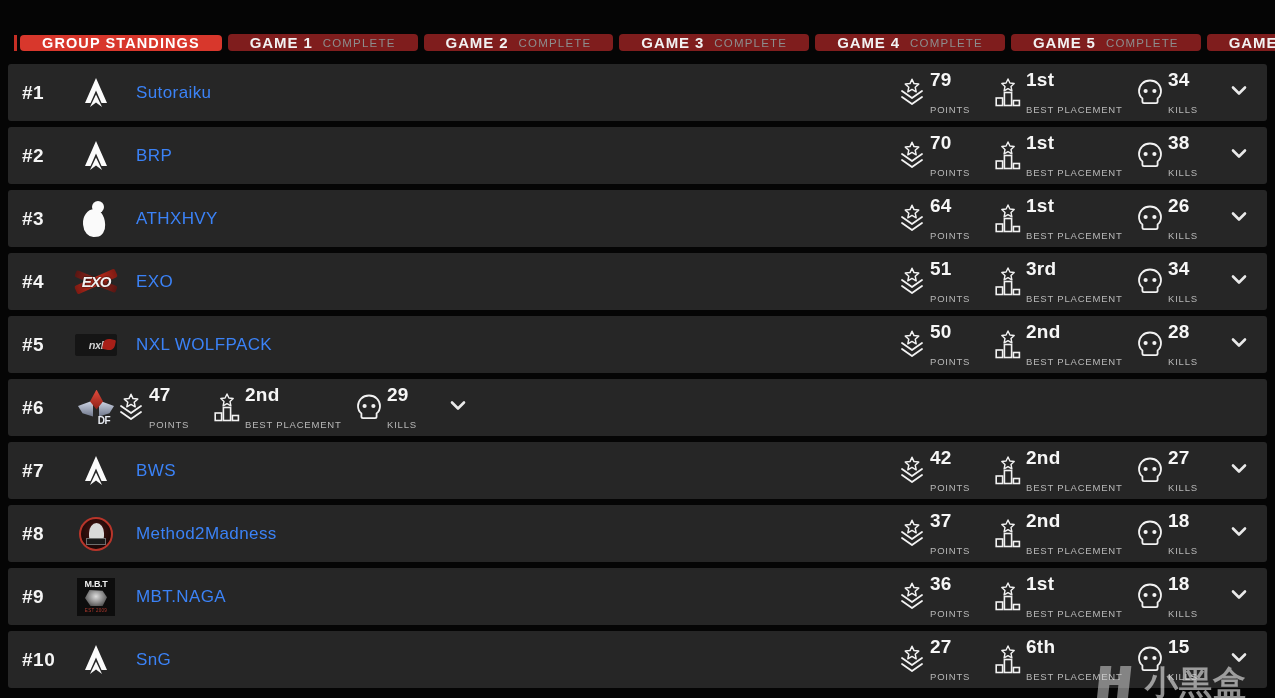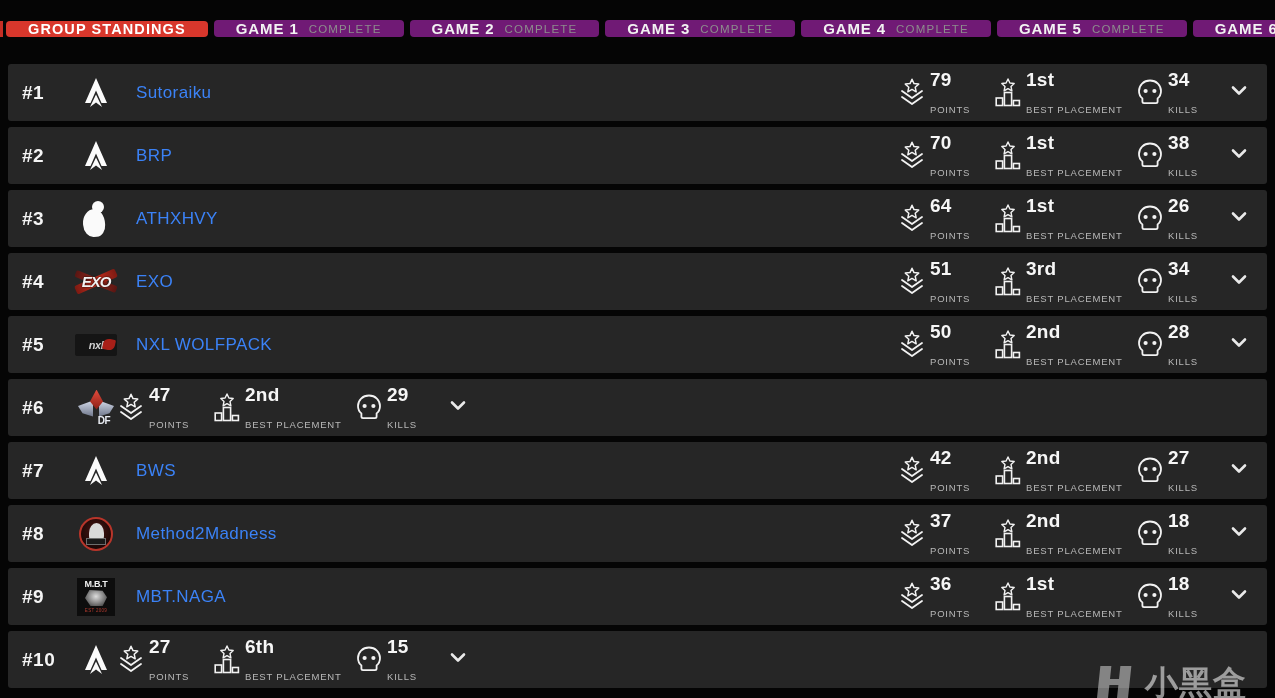--- a/index.html
+++ b/index.html
@@ -14,35 +14,35 @@
 
   body {
     font-family: "Liberation Sans", sans-serif;
     color: #e8e8e8;
     -webkit-font-smoothing: antialiased;
   }
 
   
   .tabbar {
     display: flex;
-    align-items: center;
+    align-items: flex-end;
     height: 57px;
-    padding: 6px 0 6px 6px;
+    padding: 6px 0 6px 20px;
     gap: 6px;
     background: #050505;
   }
 
   .tab {
     display: flex;
     align-items: center;
     justify-content: center;
     gap: 10px;
     border-radius: 4px;
     padding: 0 22px;
-    background: #701a75;
+    background: #7f1d1d;
     cursor: pointer;
     white-space: nowrap;
     position: relative;
   }
 
   .tab.active {
     background: #d8372c;
   }
 
   .tab-label {
@@ -881,20 +881,21 @@
     <div class="row">
       <div class="rank">#10</div>
       <div class="team-logo">
         <span class="logo-apex">
           <svg viewBox="0 0 30 33" width="30" height="33" class="apex-svg" aria-hidden="true">
             <path d="M15 2 L26 27 L20.5 27 L15 14.5 L9.5 27 L4 27 Z" fill="#fbfbfb"></path>
             <path d="M15 18.5 L21 31 L15 26.5 L9 31 Z" fill="#fbfbfb"></path>
           </svg>
         </span>
       </div>
+      <div class="team-name">SnG</div>
       <div class="stat stat-points">
         <span class="stat-icon">
           <svg viewBox="0 0 26 29" width="26" height="29" class="" aria-hidden="true">
             <path d="M13 1.2 L15 5.6 L19.7 6.1 L16.2 9.2 L17.2 13.8 L13 11.4 L8.8 13.8 L9.8 9.2 L6.3 6.1 L11 5.6 Z" fill="none" stroke="#f2f2f2" stroke-width="1.5" stroke-linejoin="round"></path>
             <path d="M3 13 L13 20 L23 13" fill="none" stroke="#f2f2f2" stroke-width="1.8" stroke-linecap="round" stroke-linejoin="round"></path>
             <path d="M3 19 L13 26 L23 19" fill="none" stroke="#f2f2f2" stroke-width="1.8" stroke-linecap="round" stroke-linejoin="round"></path>
           </svg>
         </span>
         <span class="stat-text">
           <span class="stat-value">27</span>

